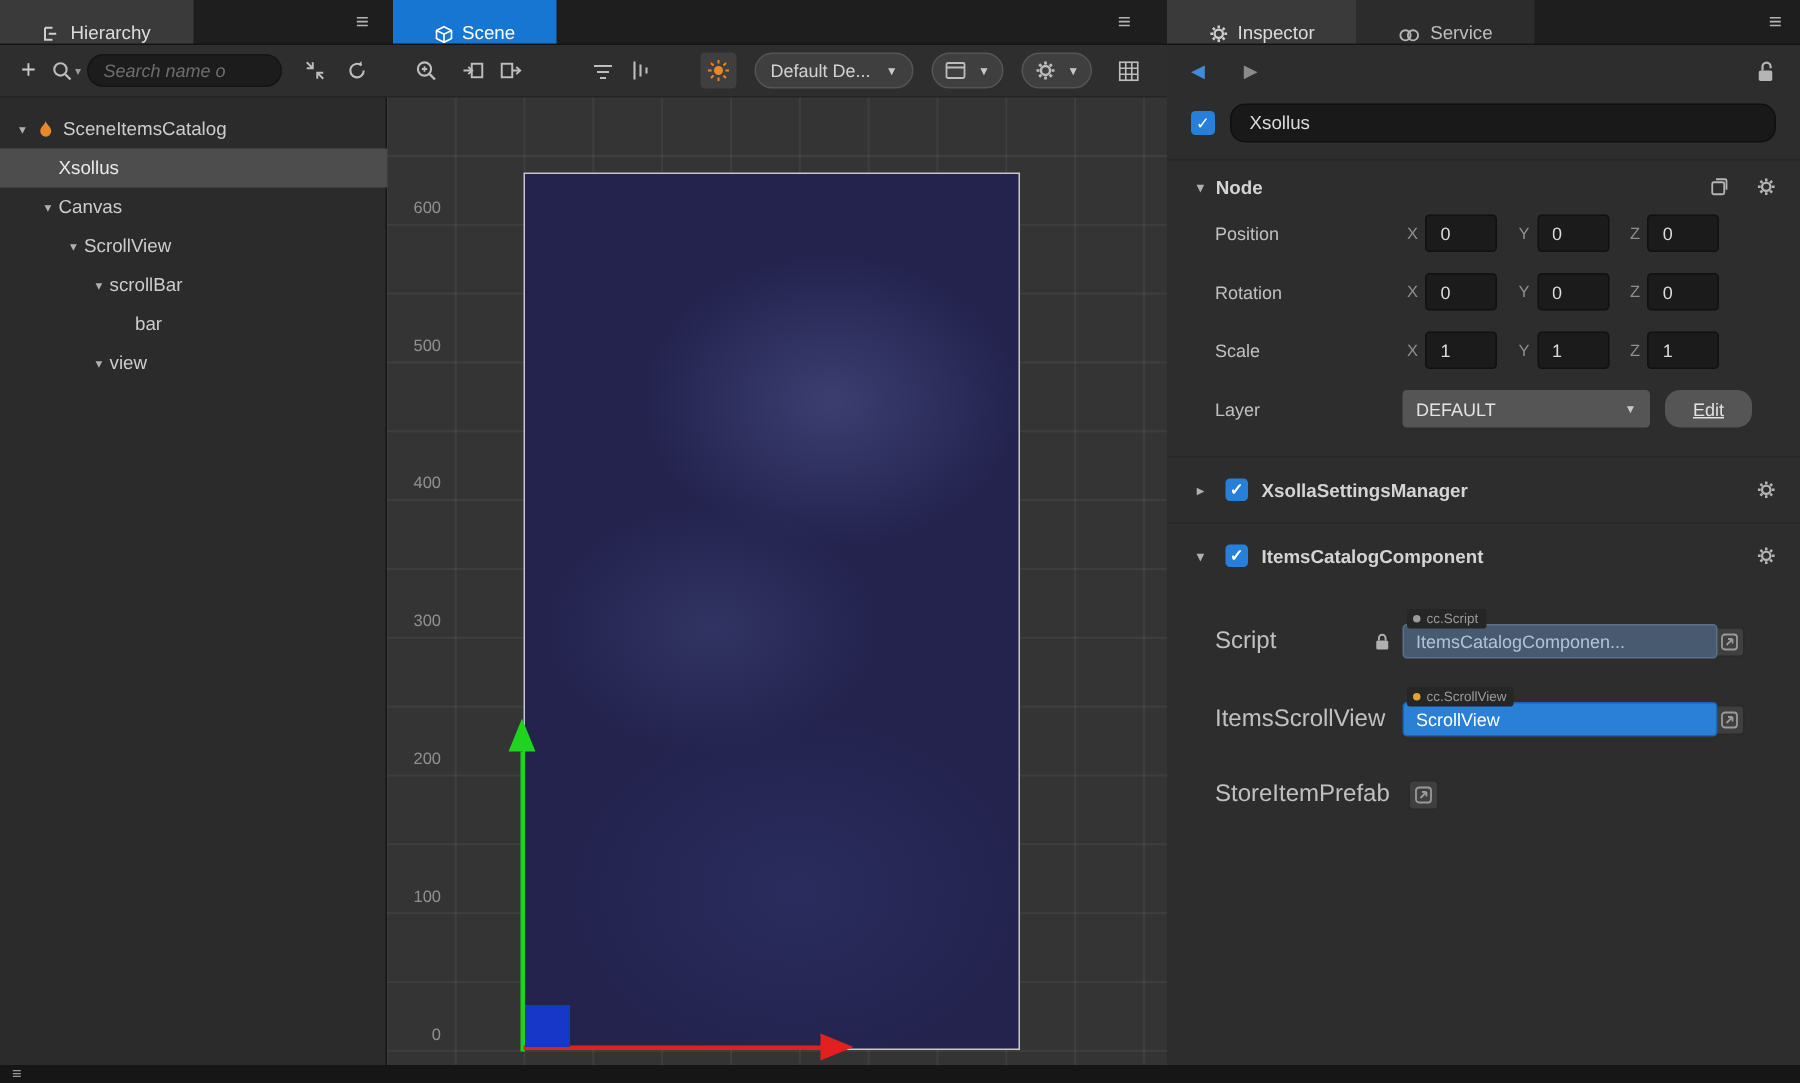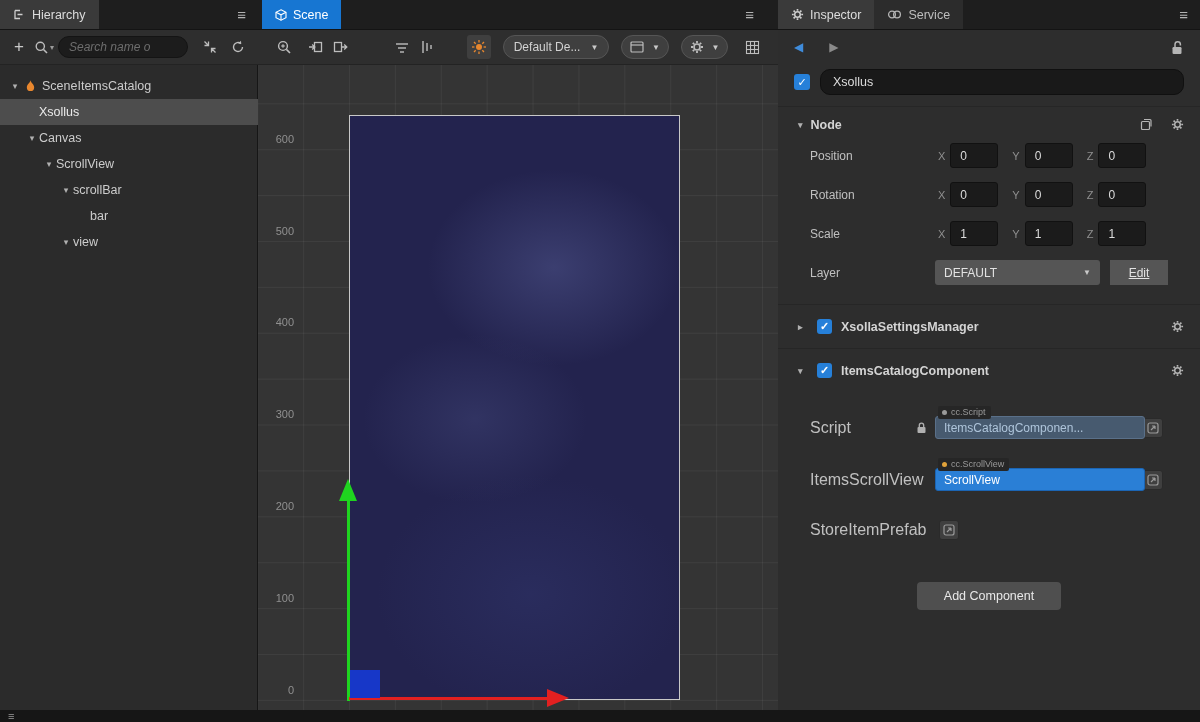--- a/index.html
+++ b/index.html
@@ -8,21 +8,21 @@
   .app { position:relative; width:1200px; height:722px; background:#2b2b2b; }
 
   
   .panel { position:absolute; top:0; height:710px; overflow:hidden; }
   .panel-hierarchy { left:0; width:258px; background:#2b2b2b; box-shadow: inset -1px 0 0 #161616; }
   .panel-scene { left:258px; width:520px; background:#343434; box-shadow: inset -1px 0 0 #161616; }
   .panel-inspector { left:778px; width:422px; background:#2d2d2d; }
 
   
   .strip { height:30px; background:#1e1e1e; display:flex; align-items:stretch; border-bottom:1px solid #141414; }
-  .tab { display:flex; align-items:center; gap:6px; padding:0 13px; font-size:12.5px; color:#bdbdbd; cursor:default; }
+  .tab { display:flex; align-items:flex-end; gap:6px; padding:0 28px; font-size:12.5px; color:#bdbdbd; cursor:default; }
   .tab.active { background:#3a3a3a; color:#dcdcdc; }
   .tab.scene-active { background:#1776d2; color:#ffffff; margin-left:4px; }
   .tab.semi { background:#2c2c2c; }
   .strip-menu { margin-left:auto; color:#b3b3b3; font-size:15px; display:flex; align-items:center; padding:0 12px; cursor:default; }
 
   
   .toolrow { height:35px; background:#2e2e2e; border-bottom:1px solid #232323; display:flex; align-items:center; }
   .tbtn { display:flex; align-items:center; justify-content:center; width:24px; height:24px; border-radius:3px; color:#bdbdbd; flex:0 0 auto; }
   .tbtn.lit { background:#3f3f3f; }
   .plusbtn { font-size:17px; color:#c9c9c9; width:22px; text-align:center; }
@@ -84,21 +84,21 @@
   .sec-header .hdr-icons { margin-left:auto; display:flex; align-items:center; gap:18px; }
   .vec-row { height:27px; display:flex; align-items:center; padding-left:32px; margin-bottom:12px; }
   .vec-label { width:128px; font-size:12px; color:#c0c0c0; }
   .axis-letter { font-size:11px; color:#8f8f8f; margin-right:5px; }
   .vec-input { width:48px; height:25px; background:#1b1b1b; border:1px solid #111; border-radius:3px;
                color:#dcdcdc; font-size:12px; padding:0 0 0 9px; margin-right:14px; outline:none; }
   .layer-row { height:27px; display:flex; align-items:center; padding-left:32px; margin-bottom:18px; }
   .layer-dd { width:165px; height:25px; background:#555555; border-radius:3px; display:flex; align-items:center;
               padding:0 9px; color:#e2e2e2; font-size:12px; }
   .layer-dd .caret { margin-left:auto; }
-  .edit-btn { width:58px; height:25px; background:#555555; border-radius:0; border:none; color:#e2e2e2;
+  .edit-btn { width:58px; height:25px; background:#555555; border-radius:10px; border:none; color:#e2e2e2;
               font-size:12px; margin-left:10px;text-decoration:underline; }
   .comp-header { height:44px; display:flex; align-items:center; padding:0 16px 0 20px; gap:9px;
                  color:#d4d4d4; font-size:12.5px; font-weight:600; border-top:1px solid #262626; }
   .comp-header .tri-h { font-size:9px; color:#b0b0b0; width:10px; }
   .comp-header .gear { margin-left:auto; }
   .prop-row { display:flex; align-items:center; padding-left:32px; margin-top:29px; }
   .prop-row.first { margin-top:24px; }
   .prop-label-zone { width:125px; display:flex; align-items:center; font-size:16px; color:#c0c0c0; }
   .prop-label-zone .locksvg { margin-left:auto; margin-right:8px; }
   .ref-field-wrap { position:relative; width:204px; }
@@ -500,22 +500,19 @@
         <span>StoreItemPrefab</span>
       </span>
       <span class="picker-btn">
         <svg width="12" height="12" viewBox="0 0 12 12">
             <rect x="1" y="1" width="10" height="10" rx="2" fill="none" stroke="#9a9a9a" stroke-width="1.2"></rect>
             <path d="M4 8 L8 4 M8 4 H5 M8 4 V7" fill="none" stroke="#9a9a9a" stroke-width="1.2"></path>
           </svg>
       </span>
     </div>
 
-    <div class="addc-wrap">
-      <button class="addc-btn">Add Component</button>
-    </div>
   </div>
 
   <div class="statusbar">
     <span class="sb-menu">≡</span>
   </div>
 
 </div>
 
 </body></html>

